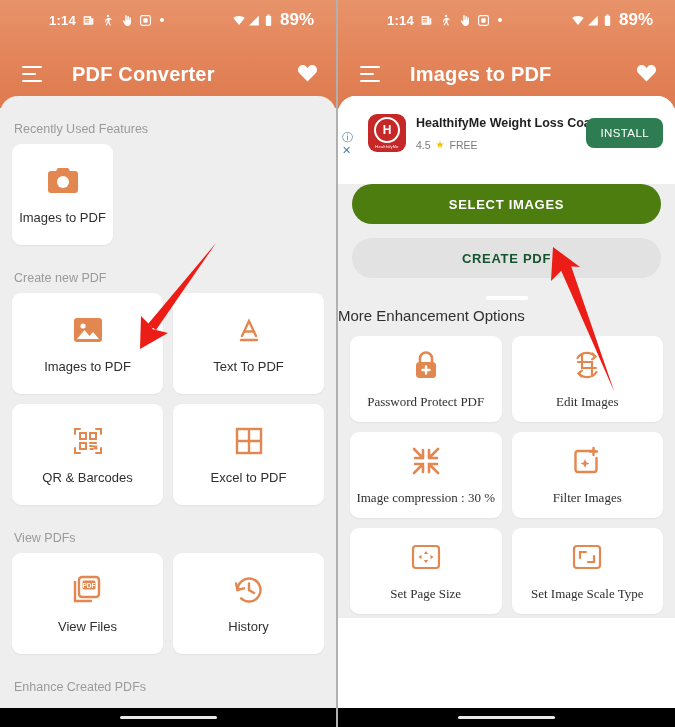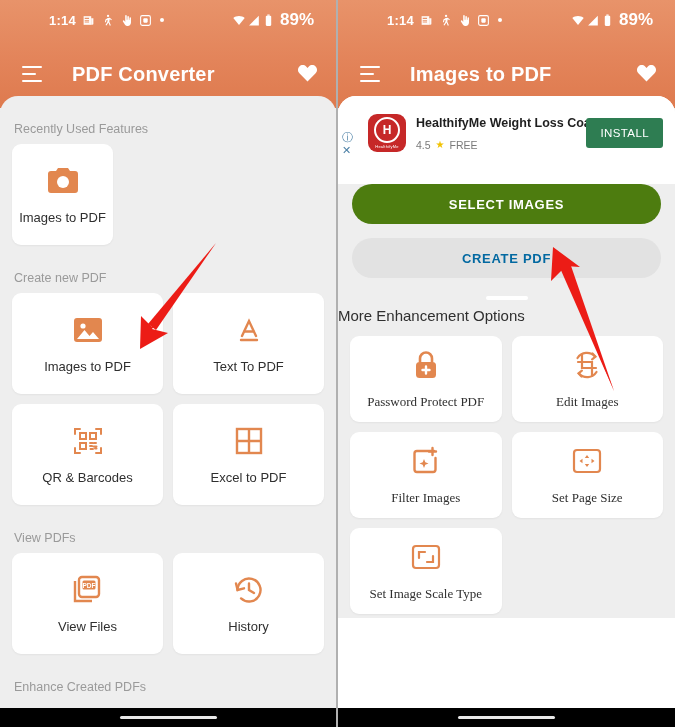--- a/index.html
+++ b/index.html
@@ -149,21 +149,21 @@
   .ad-text { margin-left: 10px; flex: 1 1 auto; min-width: 0;}
   .ad-title { font-size: 12.5px; font-weight: bold; color: #1f1f1f; white-space: nowrap; }
   .ad-sub { font-size: 10.5px; color: #7a7a7a; margin-top: 9px; display: flex; align-items: center; gap: 5px;}
   .ad-star { color: #f2c200; font-size: 10px; }
   .ad-install {
     background: #2e7d52;
     color: #fff;
     font-size: 11.5px;
     letter-spacing: .4px;
     padding: 9px 14px;
-    border-radius: 3px;
+    border-radius: 8px;
     border: 0;
     cursor: pointer;
     font-family: inherit;
   }
   .ad-side {
     position: absolute;
     left: 4px; top: 36px;
     display: flex; flex-direction: column; gap: 1px;
     color: #4a7fa5;
     font-size: 11px;
@@ -178,21 +178,21 @@
     border-radius: 22px;
     border: 0;
     font-size: 13px;
     letter-spacing: .7px;
     font-weight: bold;
     cursor: pointer;
     font-family: inherit;
     width: calc(100% - 28px);
   }
   .btn.primary { background: #4d7c0f; color: #ffffff; }
-  .btn.disabled { background: #e2e2e2; color: #0369a1; }
+  .btn.disabled { background: #e2e2e2; color: #14532d; }
 
   .handle {
     width: 42px; height: 4px; border-radius: 3px;
     background: #ffffff;
     margin: 18px auto 0 auto;
   }
   .more-title {
     text-align: left;
     font-size: 15px;
     color: #2f2f2f;
@@ -494,20 +494,31 @@
               <svg width="32" height="32" viewBox="0 0 32 32" fill="none" stroke="#e2874f" stroke-width="2.2" stroke-linecap="round">
                 <path d="M11 5v14h14"></path>
                   <path d="M21 27V13H7"></path>
                 <path d="M6.5 9A11 11 0 0 1 24 7.5"></path>
                   <path d="M25.5 23A11 11 0 0 1 8 24.5"></path>
                 <path d="M21.5 4.5 24.5 7.7l-3.4 2.6"></path>
                   <path d="M10.5 27.5 7.5 24.3l3.4-2.6"></path>
               </svg>
             </div>
             <div class="lbl">Edit Images</div>
+          </div>
+          <div class="card">
+            <div class="ic">
+              <svg width="32" height="32" viewBox="0 0 32 32" fill="none" stroke="#e2874f" stroke-width="2.6" stroke-linecap="round">
+                <path d="M4 4l9 9M13 5v8H5"></path>
+                <path d="M28 4l-9 9M19 5v8h8"></path>
+                <path d="M4 28l9-9M13 27v-8H5"></path>
+                <path d="M28 28l-9-9M19 27v-8h8"></path>
+              </svg>
+            </div>
+            <div class="lbl">Image compression : 30 %</div>
           </div>
           <div class="card">
             <div class="ic">
               <svg width="32" height="32" viewBox="0 0 32 32" fill="none" stroke="#e2874f" stroke-width="2.4" stroke-linecap="round">
                 <path d="M24 6H7a2.5 2.5 0 0 0-2.5 2.5v16A2.5 2.5 0 0 0 7 27h16a2.5 2.5 0 0 0 2.5-2.5V13"></path>
                 <path d="M22.5 3v7M19 6.5h7" stroke-width="2.4"></path>
                 <path d="M14 14l1.3 3.2 3.2 1.3-3.2 1.3L14 23l-1.3-3.2-3.2-1.3 3.2-1.3z" fill="#e2874f" stroke="none"></path>
               </svg>
             </div>
             <div class="lbl">Filter Images</div>

